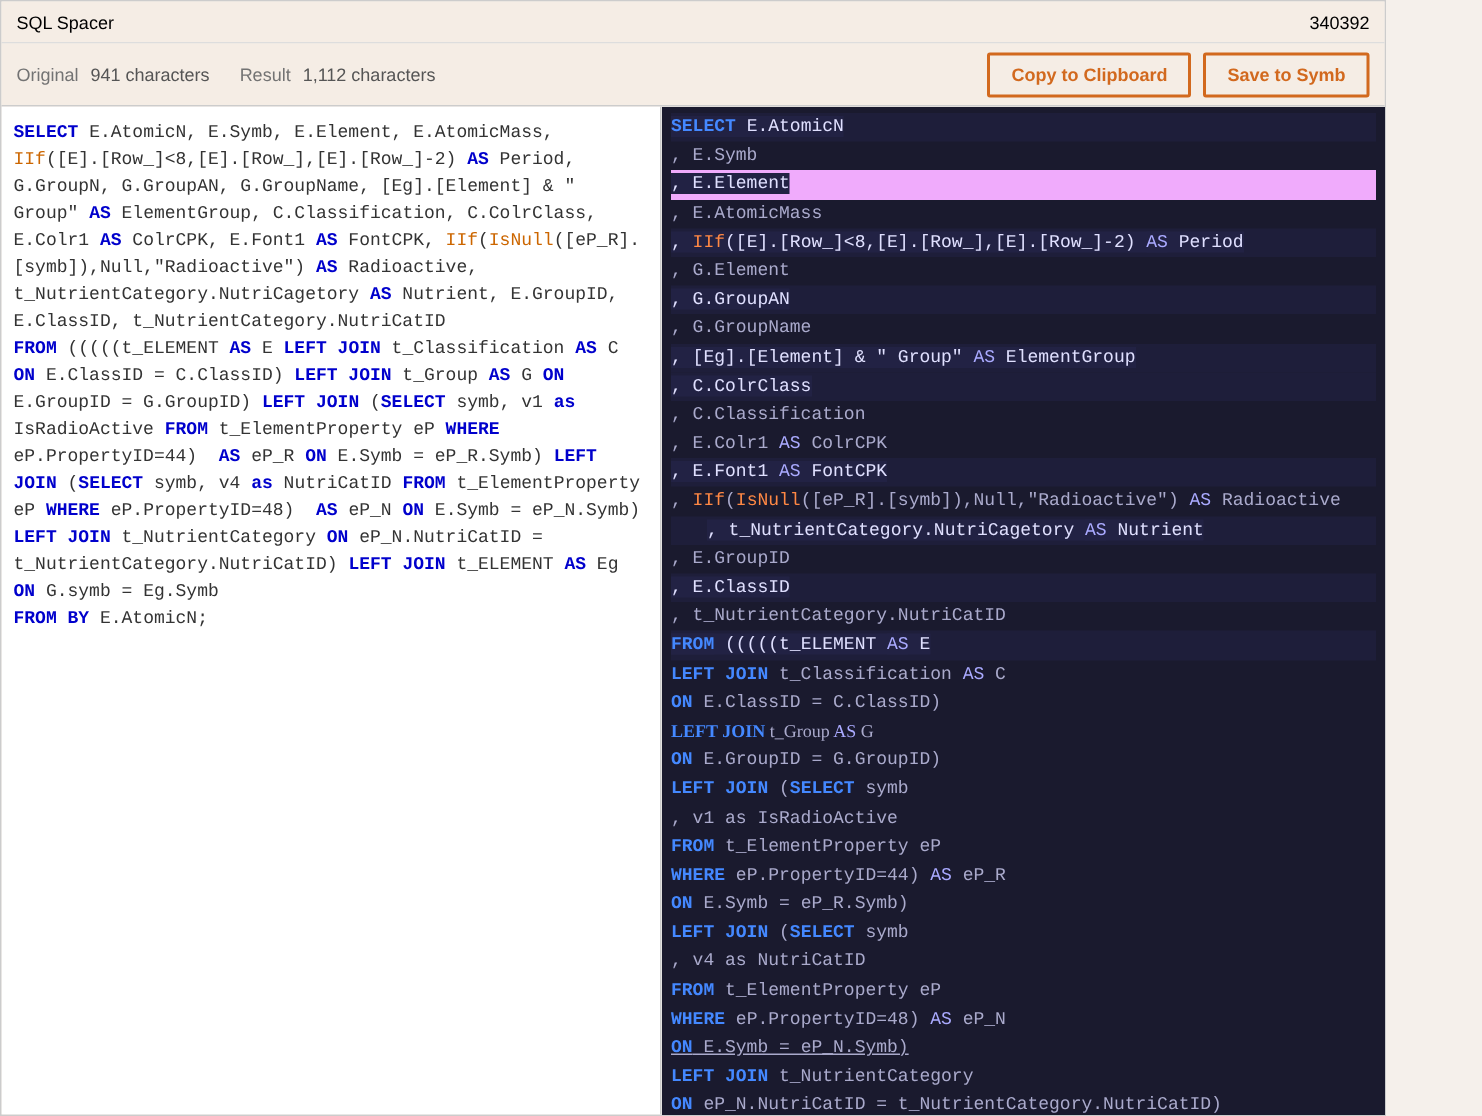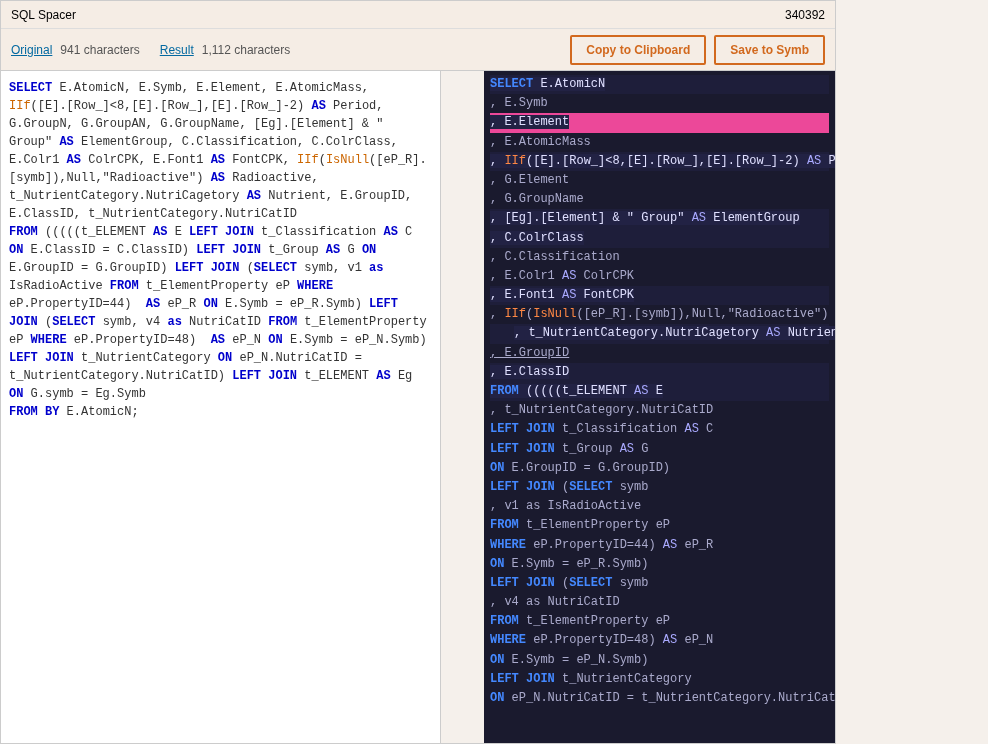--- a/index.html
+++ b/index.html
@@ -5,21 +5,21 @@
     * { box-sizing: border-box; margin: 0; padding: 0; }
     body {
       font-family: Arial, sans-serif;
       font-size: 12px;
       background: #f5f0eb;
       width: 988px;
       height: 744px;
       overflow: hidden;
     }
     #app {
-      width: 836px;
+      width: 924px;
       height: 744px;
       display: flex;
       flex-direction: column;
       border: 1px solid #ccc;
     }
     
     #title-bar {
       display: flex;
       align-items: center;
       justify-content: space-between;
@@ -42,23 +42,22 @@
       display: flex;
       align-items: center;
       gap: 20px;
     }
     .char-info {
       display: flex;
       gap: 8px;
       align-items: center;
     }
     .char-label {
-      color: #0369a1;
+      color: #737373;
       font-size: 12px;
-      text-decoration: underline;
     }
     .char-count {
       color: #555;
       font-size: 12px;
     }
     #toolbar-right {
       display: flex;
       gap: 8px;
     }
     .btn {
@@ -85,21 +84,20 @@
       border-right: 1px solid #ccc;
       overflow: auto;
       padding: 8px;
     }
     
     #right-panel {
       flex: 1;
       background: #1a1a2e;
       overflow: auto;
       padding: 0;
-      margin-left: 43px;
     }
     .original-text {
       font-family: 'Courier New', Courier, monospace;
       font-size: 12px;
       line-height: 1.5;
       color: #333;
       white-space: pre-wrap;
       word-wrap: break-word;
     }
     .original-text .kw {
@@ -153,47 +151,49 @@
     <div id="left-panel">
       <div class="original-text" id="original-sql-container"><span class="kw">SELECT</span> E.AtomicN, E.Symb, E.Element, E.AtomicMass, <span class="fn">IIf</span>([E].[Row_]&lt;8,[E].[Row_],[E].[Row_]-2) <span class="kw">AS</span> Period, G.GroupN, G.GroupAN, G.GroupName, [Eg].[Element] &amp; " Group" <span class="kw">AS</span> ElementGroup, C.Classification, C.ColrClass, E.Colr1 <span class="kw">AS</span> ColrCPK, E.Font1 <span class="kw">AS</span> FontCPK, <span class="fn">IIf</span>(<span class="fn">IsNull</span>([eP_R].[symb]),Null,"Radioactive") <span class="kw">AS</span> Radioactive, t_NutrientCategory.NutriCagetory <span class="kw">AS</span> Nutrient, E.GroupID, E.ClassID, t_NutrientCategory.NutriCatID
 <span class="kw">FROM</span> (((((t_ELEMENT <span class="kw">AS</span> E <span class="kw">LEFT JOIN</span> t_Classification <span class="kw">AS</span> C <span class="kw">ON</span> E.ClassID = C.ClassID) <span class="kw">LEFT JOIN</span> t_Group <span class="kw">AS</span> G <span class="kw">ON</span> E.GroupID = G.GroupID) <span class="kw">LEFT JOIN</span> (<span class="kw">SELECT</span> symb, v1 <span class="kw">as</span> IsRadioActive <span class="kw">FROM</span> t_ElementProperty eP <span class="kw">WHERE</span> eP.PropertyID=44)  <span class="kw">AS</span> eP_R <span class="kw">ON</span> E.Symb = eP_R.Symb) <span class="kw">LEFT JOIN</span> (<span class="kw">SELECT</span> symb, v4 <span class="kw">as</span> NutriCatID <span class="kw">FROM</span> t_ElementProperty eP <span class="kw">WHERE</span> eP.PropertyID=48)  <span class="kw">AS</span> eP_N <span class="kw">ON</span> E.Symb = eP_N.Symb) <span class="kw">LEFT JOIN</span> t_NutrientCategory <span class="kw">ON</span> eP_N.NutriCatID = t_NutrientCategory.NutriCatID) <span class="kw">LEFT JOIN</span> t_ELEMENT <span class="kw">AS</span> Eg <span class="kw">ON</span> G.symb = Eg.Symb
 <span class="kw">FROM BY</span> E.AtomicN;</div>
     </div>
 
     <div id="right-panel">
       <div class="result-container" id="result-sql-container">
           <div class="result-line" style="background: rgb(30, 30, 58);"><span style="background:#222244;color:#e0e0ff;"><span style="color:#4488ff;font-weight:bold;background:#222244;">SELECT</span> E.AtomicN</span></div>
           <div class="result-line" style="color: rgb(170, 170, 204);">     , E.Symb</div>
-          <div class="result-line" style="background: #ec4899;"><span style="background:#222244;color:#e0e0ff;">     , E.Element</span></div>
+          <div class="result-line" style="background: #f0abfc;"><span style="background:#222244;color:#e0e0ff;">     , E.Element</span></div>
           <div class="result-line" style="color: rgb(170, 170, 204);">     , E.AtomicMass</div>
           <div class="result-line" style="background: rgb(30, 30, 58);"><span style="background:#222244;color:#e0e0ff;">     , <span style="color:#ff8844;background:#222244;">IIf</span>([E].[Row_]&lt;8,[E].[Row_],[E].[Row_]-2) <span style="color:#aaaaff;background:#222244;">AS</span> Period</span></div>
           <div class="result-line" style="color: rgb(170, 170, 204);">     , G.Element</div>
+          <div class="result-line" style="background: rgb(30, 30, 58);"><span style="background:#222244;color:#e0e0ff;">     , G.GroupAN</span></div>
           <div class="result-line" style="color: rgb(170, 170, 204);">     , G.GroupName</div>
           <div class="result-line" style="background: rgb(30, 30, 58);"><span style="background:#222244;color:#e0e0ff;">     , [Eg].[Element] &amp; " Group" <span style="color:#aaaaff;background:#222244;">AS</span> ElementGroup</span></div>
           <div class="result-line" style="background: rgb(30, 30, 58);"><span style="background:#222244;color:#e0e0ff;">     , C.ColrClass</span></div>
           <div class="result-line" style="color: rgb(170, 170, 204);">     , C.Classification</div>
           <div class="result-line" style="color: rgb(170, 170, 204);">     , E.Colr1 <span style="color:#aaaaff;">AS</span> ColrCPK</div>
           <div class="result-line" style="background: rgb(30, 30, 58);"><span style="background:#222244;color:#e0e0ff;">     , E.Font1 <span style="color:#aaaaff;background:#222244;">AS</span> FontCPK</span></div>
           <div class="result-line" style="color: rgb(170, 170, 204);">     , <span style="color:#ff8844;">IIf</span>(<span style="color:#ff8844;">IsNull</span>([eP_R].[symb]),Null,"Radioactive") <span style="color:#aaaaff;">AS</span> Radioactive</div>
           <div class="result-line" style="background: rgb(30, 30, 58); padding-left: 24px;"><span style="background:#222244;color:#e0e0ff;">     , t_NutrientCategory.NutriCagetory <span style="color:#aaaaff;background:#222244;">AS</span> Nutrient</span></div>
-          <div class="result-line" style="color: rgb(170, 170, 204); text-decoration: underline;">     , E.GroupID</div>
+          <div class="result-line" style="color: rgb(170, 170, 204);">     , E.GroupID</div>
           <div class="result-line" style="background: rgb(30, 30, 58);"><span style="background:#222244;color:#e0e0ff;">     , E.ClassID</span></div>
+          <div class="result-line" style="color: rgb(170, 170, 204);">     , t_NutrientCategory.NutriCatID</div>
           <div class="result-line" style="background: rgb(30, 30, 58);"><span style="background:#222244;color:#e0e0ff;">  <span style="color:#4488ff;font-weight:bold;background:#222244;">FROM</span> (((((t_ELEMENT <span style="color:#aaaaff;background:#222244;">AS</span> E</span></div>
-          <div class="result-line" style="color: rgb(170, 170, 204);">     , t_NutrientCategory.NutriCatID</div>
           <div class="result-line" style="color: rgb(170, 170, 204);">        <span style="color:#4488ff;font-weight:bold;">LEFT JOIN</span> t_Classification <span style="color:#aaaaff;">AS</span> C</div>
-          <div class="result-line" style="color: rgb(170, 170, 204);">        <span style="color:#4488ff;font-weight:bold;">LEFT JOIN</span> t_Group <span style="color:#aaaaff;">AS</span> G</div>
+          <div class="result-line" style="color: rgb(170, 170, 204);">           <span style="color:#4488ff;font-weight:bold;">ON</span> E.ClassID = C.ClassID)</div>
+          <div class="result-line" style="color: rgb(170, 170, 204); font-family: Liberation Serif, serif;">        <span style="color:#4488ff;font-weight:bold;">LEFT JOIN</span> t_Group <span style="color:#aaaaff;">AS</span> G</div>
           <div class="result-line" style="color: rgb(170, 170, 204);">           <span style="color:#4488ff;font-weight:bold;">ON</span> E.GroupID = G.GroupID)</div>
           <div class="result-line" style="color: rgb(170, 170, 204);">        <span style="color:#4488ff;font-weight:bold;">LEFT JOIN</span> (<span style="color:#4488ff;font-weight:bold;">SELECT</span> symb</div>
           <div class="result-line" style="color: rgb(170, 170, 204);">                        , v1 as IsRadioActive</div>
           <div class="result-line" style="color: rgb(170, 170, 204);">                     <span style="color:#4488ff;font-weight:bold;">FROM</span> t_ElementProperty eP</div>
           <div class="result-line" style="color: rgb(170, 170, 204);">                    <span style="color:#4488ff;font-weight:bold;">WHERE</span> eP.PropertyID=44)  <span style="color:#aaaaff;">AS</span> eP_R</div>
           <div class="result-line" style="color: rgb(170, 170, 204);">           <span style="color:#4488ff;font-weight:bold;">ON</span> E.Symb = eP_R.Symb)</div>
           <div class="result-line" style="color: rgb(170, 170, 204);">        <span style="color:#4488ff;font-weight:bold;">LEFT JOIN</span> (<span style="color:#4488ff;font-weight:bold;">SELECT</span> symb</div>
           <div class="result-line" style="color: rgb(170, 170, 204);">                        , v4 as NutriCatID</div>
           <div class="result-line" style="color: rgb(170, 170, 204);">                     <span style="color:#4488ff;font-weight:bold;">FROM</span> t_ElementProperty eP</div>
           <div class="result-line" style="color: rgb(170, 170, 204);">                    <span style="color:#4488ff;font-weight:bold;">WHERE</span> eP.PropertyID=48)  <span style="color:#aaaaff;">AS</span> eP_N</div>
-          <div class="result-line" style="color: rgb(170, 170, 204);">           <span style="color:#4488ff;font-weight:bold;">ON</span> E.Symb = eP_N.Symb)</div>
+          <div class="result-line" style="color: rgb(170, 170, 204); text-decoration: underline;">           <span style="color:#4488ff;font-weight:bold;">ON</span> E.Symb = eP_N.Symb)</div>
           <div class="result-line" style="color: rgb(170, 170, 204);">        <span style="color:#4488ff;font-weight:bold;">LEFT JOIN</span> t_NutrientCategory</div>
           <div class="result-line" style="color: rgb(170, 170, 204);">           <span style="color:#4488ff;font-weight:bold;">ON</span> eP_N.NutriCatID = t_NutrientCategory.NutriCatID)</div>
         </div>
     </div>
   </div>
 </div>
 
 </body></html>

